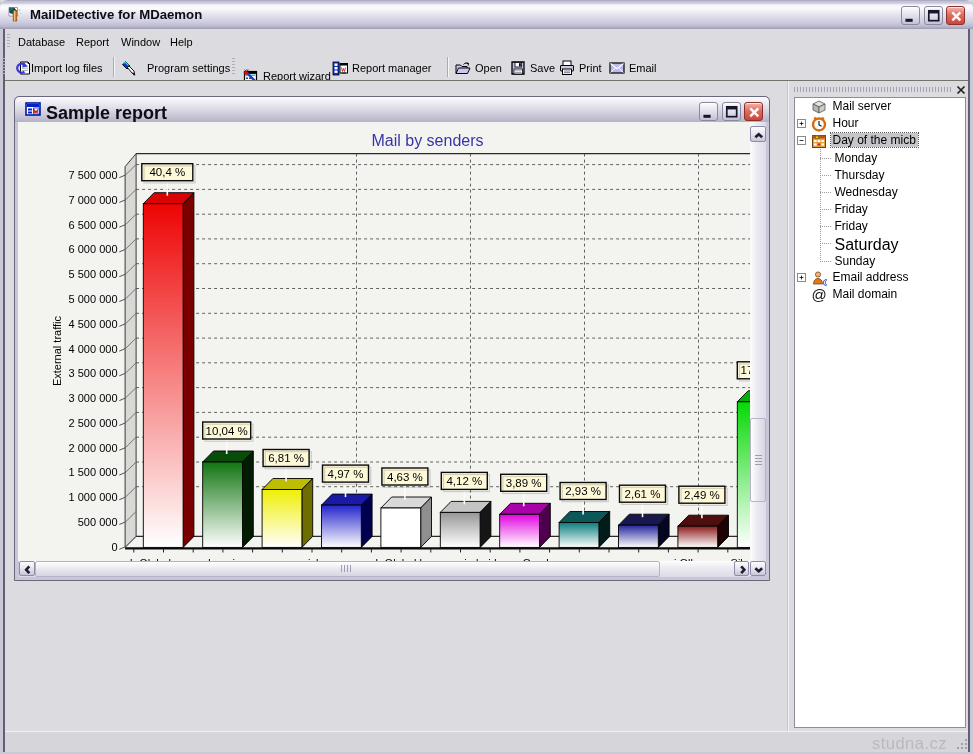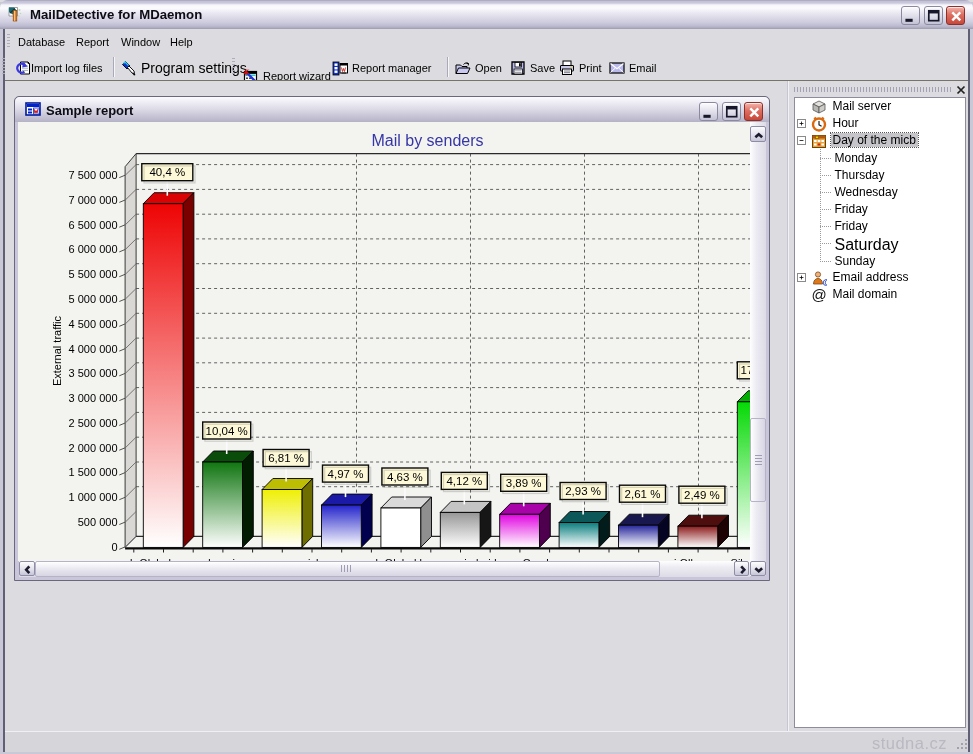--- a/index.html
+++ b/index.html
@@ -63,21 +63,21 @@
     <span style="font-size:11px;color:#000;white-space:nowrap;">Import log files</span>
   </div>
 <div style="position:absolute;left:113px;top:57px;width:1px;height:20px;background:#aaa9ba;box-shadow:1px 0 0 #f6f6f9;"></div>
 <div style="position:absolute;left:121px;top:57px;height:21px;display:flex;align-items:center;">
     <span style="display:inline-block;width:16px;height:16px;"><svg width="16" height="16" viewBox="0 0 16 16">
         <path d="M1.5 4.5 L4.5 1.5 L9 6 L6 9 Z" fill="#1133cc" stroke="#000" stroke-width="0.9"></path>
         <path d="M2.5 3.5 L4 2 L7.5 5.5" stroke="#33ccee" stroke-width="1.3" fill="none"></path>
         <path d="M6.5 7.5 L8 6 L13 11 L13.5 13.5 L11 13 Z" fill="#fff" stroke="#000" stroke-width="0.9"></path>
         <path d="M11 13 L13.5 13.5 L14.5 15 L13 15.5 Z" fill="#000"></path>
       </svg></span>
-    <span style="margin-left:4px;font-size:14px;color:#000;white-space:nowrap;">Program settings</span>
+    <span style="margin-left:10px;font-size:11px;color:#000;white-space:nowrap;">Program settings</span>
   </div>
 <div style="position:absolute;left:232px;top:58px;width:3px;height:18px;background:repeating-linear-gradient(180deg,#aeadbd 0,#aeadbd 1px,transparent 1px,transparent 3px);"></div>
 <div style="position:absolute;left:243px;top:57px;height:21px;display:flex;align-items:center;margin-top:8px;">
     <span style="display:inline-block;width:16px;height:16px;"><svg width="16" height="16" viewBox="0 0 16 16">
         <rect x="1.5" y="3.5" width="12" height="11" fill="#fff" stroke="#000" stroke-width="1.2"></rect>
         <rect x="1.5" y="3.5" width="12" height="2.4" fill="#000"></rect>
         <rect x="2.5" y="6.5" width="10" height="1.6" fill="#2ac9c9"></rect>
         <rect x="3" y="9.5" width="2" height="1.4" fill="#333"></rect>
         <rect x="6" y="9.5" width="2" height="1.4" fill="#333"></rect>
         <rect x="3" y="12" width="2" height="1.4" fill="#333"></rect>
@@ -148,21 +148,21 @@
 <div class="abs" style="left:14px;top:96px;width:756px;height:485px;background:#c8c6d8;border:1px solid #6a687e;border-radius:5px 5px 0 0;box-sizing:border-box;"></div>
 <div class="abs" style="left:15px;top:97px;width:754px;height:25px;border-radius:5px 5px 0 0;background:linear-gradient(180deg,#fbfbfd 0,#efeef5 5px,#e2e1eb 10px,#d4d2e0 15px,#c4c2d3 20px,#b4b2c6 25px);"></div>
 <div class="abs" style="left:25px;top:101px;width:16px;height:16px;"><svg width="16" height="16" viewBox="0 0 16 16">
       <rect x="1" y="2" width="14" height="12" fill="#fff" stroke="#001a9a" stroke-width="1.6"></rect>
       <rect x="2" y="3" width="12" height="3" fill="#0022cc"></rect>
       <rect x="3" y="7.5" width="4" height="2" fill="#0022cc"></rect>
       <rect x="3" y="10.5" width="4" height="2" fill="#0022cc"></rect>
       <path d="M9 8l1 4 1-2.5 1 2.5 1-4" stroke="#cc1111" stroke-width="1" fill="none"></path>
       <rect x="8.6" y="7" width="5.6" height="6" fill="none" stroke="#0022cc" stroke-width="0.8"></rect>
     </svg></div>
-<div class="abs" style="left:46px;top:103px;font-size:13px;font-weight:bold;color:#0c0c14;">Sample report</div>
+<div class="abs" style="left:46px;top:103px;font-size:18px;font-weight:bold;color:#0c0c14;">Sample report</div>
 <div style="position:absolute;left:699px;top:102px;width:19px;height:19px;background:linear-gradient(180deg,#fdfdfe,#e4e3ed 45%,#c3c2d5);border:1px solid #8b89a0;border-radius:3px;box-sizing:border-box;box-shadow:inset 0 1px 0 rgba(255,255,255,.7);"><svg width="17" height="17" viewBox="0 0 17 17">
       <rect x="3.42" y="11.78" width="7.22" height="3.04" fill="#17172b"></rect>
     </svg></div>
 <div style="position:absolute;left:721.5px;top:102px;width:19px;height:19px;background:linear-gradient(180deg,#fdfdfe,#e4e3ed 45%,#c3c2d5);border:1px solid #8b89a0;border-radius:3px;box-sizing:border-box;box-shadow:inset 0 1px 0 rgba(255,255,255,.7);"><svg width="17" height="17" viewBox="0 0 17 17">
       <rect x="3.8000000000000003" y="3.8000000000000003" width="9.88" height="9.88" fill="none" stroke="#17172b" stroke-width="1.7"></rect>
       <rect x="3.8000000000000003" y="3.8000000000000003" width="9.88" height="2.66" fill="#17172b"></rect>
     </svg></div>
 <div style="position:absolute;left:744px;top:102px;width:19px;height:19px;background:linear-gradient(180deg,#f2b5ad,#dd6f62 45%,#c6473a);border:1px solid #8e3029;border-radius:3px;box-sizing:border-box;box-shadow:inset 0 1px 0 rgba(255,255,255,.7);"><svg width="17" height="17" viewBox="0 0 17 17">
       <path d="M5.32 5.32 L13.299999999999999 13.299999999999999 M13.299999999999999 5.32 L5.32 13.299999999999999" stroke="#fff" stroke-width="2.4"></path>
     </svg></div>

